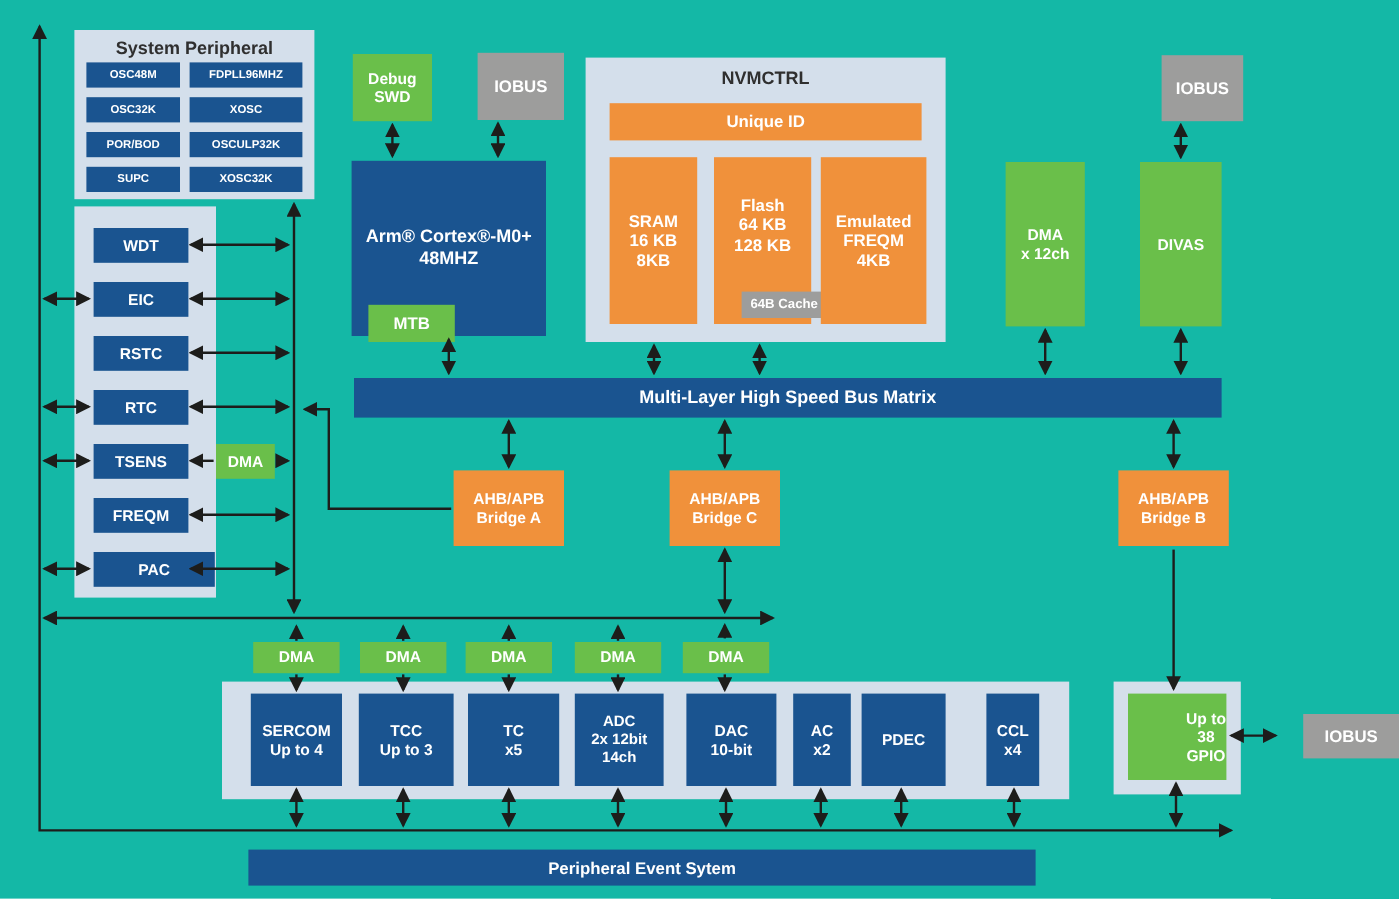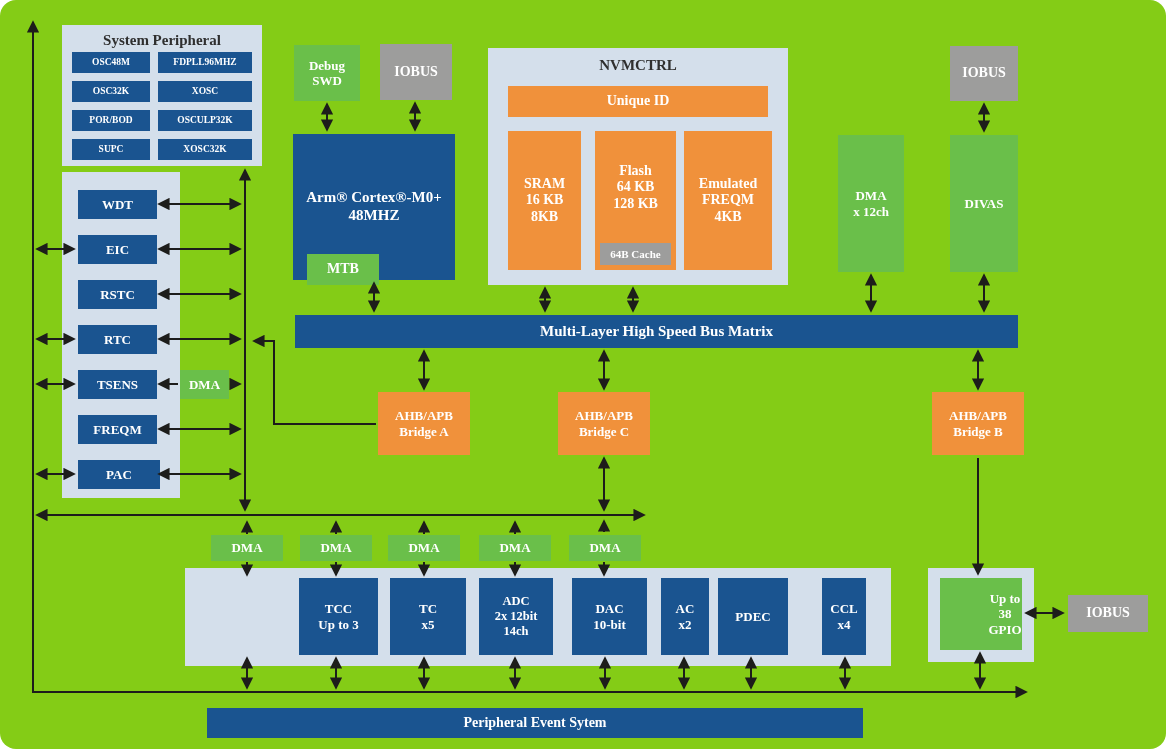--- a/index.html
+++ b/index.html
@@ -1,29 +1,28 @@
 <!DOCTYPE html>
 <html><head>
 <meta charset="utf-8">
 <style>
   html,body{margin:0;padding:0;background:#ffffff;}
   .canvas{
-    position:relative;width:1166px;height:749px;background:#84cc16;overflow:hidden;
-    font-family:Liberation Serif, serif;
-    border-radius:16px;
+    position:relative;width:1166px;height:749px;background:#14b8a6;overflow:hidden;
+    font-family:Liberation Sans, sans-serif;
   }
   .box{
     position:absolute;display:flex;align-items:center;justify-content:center;
     text-align:center;color:#ffffff;font-weight:bold;white-space:pre-line;
     line-height:1.18;box-sizing:border-box;
   }
   .blue{background:#1a5490;}
   .orange{background:#f0913b;}
   .green{background:#6abf4a;}
-  .gray{background:#9d9d9c;}
+  .gray{background:#9d9d9c;margin-left:18px;}
   .container{position:absolute;background:#d4dfeb;box-sizing:border-box;}
   .ctitle{
     position:absolute;left:0;right:0;text-align:center;color:#2f2f2f;
     font-weight:bold;font-size:15px;white-space:pre-line;
   }
   .lines{position:absolute;left:0;top:0;pointer-events:none;}
   .fs9{font-size:9.5px;}
   .fs11{font-size:11px;}
   .fs12{font-size:12.5px;}
   .fs13{font-size:13px;}
@@ -57,21 +56,21 @@
   <div class="box blue fs9" style="left:158px;top:110px;width:94px;height:21px;">OSCULP32K</div>
   <div class="box blue fs9" style="left:72px;top:139px;width:78px;height:21px;">SUPC</div>
   <div class="box blue fs9" style="left:158px;top:139px;width:94px;height:21px;">XOSC32K</div>
 
   <div class="box blue fs13" style="left:78px;top:190px;width:79px;height:29px;">WDT</div>
   <div class="box blue fs13" style="left:78px;top:235px;width:79px;height:29px;">EIC</div>
   <div class="box blue fs13" style="left:78px;top:280px;width:79px;height:29px;">RSTC</div>
   <div class="box blue fs13" style="left:78px;top:325px;width:79px;height:29px;">RTC</div>
   <div class="box blue fs13" style="left:78px;top:370px;width:79px;height:29px;">TSENS</div>
   <div class="box blue fs13" style="left:78px;top:415px;width:79px;height:29px;">FREQM</div>
-  <div class="box blue fs13" style="left:78px;top:460px;width:82px;height:29px;">PAC</div>
+  <div class="box blue fs13" style="left:78px;top:460px;width:101px;height:29px;">PAC</div>
   <div class="box green fs13" style="left:180px;top:370px;width:49px;height:29px;">DMA</div>
 
   <div class="box green fs13" style="left:294px;top:45px;width:66px;height:56px;">Debug
 SWD</div>
   <div class="box gray fs14" style="left:380px;top:44px;width:72px;height:56px;">IOBUS</div>
   <div class="box blue fs15" style="left:293px;top:134px;width:162px;height:146px;">Arm® Cortex®-M0+
 48MHZ</div>
   <div class="box green fs14" style="left:307px;top:231px;width:72px;height:31px;margin-top:23px;">MTB</div>
 
   <div class="box orange fs14" style="left:508px;top:86px;width:260px;height:31px;">Unique ID</div>
@@ -98,20 +97,22 @@
 Bridge C</div>
   <div class="box orange fs13" style="left:932px;top:392px;width:92px;height:63px;">AHB/APB
 Bridge B</div>
 
   <div class="box green fs13" style="left:211px;top:535px;width:72px;height:26px;">DMA</div>
   <div class="box green fs13" style="left:300px;top:535px;width:72px;height:26px;">DMA</div>
   <div class="box green fs13" style="left:388px;top:535px;width:72px;height:26px;">DMA</div>
   <div class="box green fs13" style="left:479px;top:535px;width:72px;height:26px;">DMA</div>
   <div class="box green fs13" style="left:569px;top:535px;width:72px;height:26px;">DMA</div>
 
+  <div class="box blue fs13" style="left:209px;top:578px;width:76px;height:77px;">SERCOM
+Up to 4</div>
   <div class="box blue fs13" style="left:299px;top:578px;width:79px;height:77px;">TCC
 Up to 3</div>
   <div class="box blue fs13" style="left:390px;top:578px;width:76px;height:77px;">TC
 x5</div>
   <div class="box blue fs12" style="left:479px;top:578px;width:74px;height:77px;">ADC
 2x 12bit
 14ch</div>
   <div class="box blue fs13" style="left:572px;top:578px;width:75px;height:77px;">DAC
 10-bit</div>
   <div class="box blue fs13" style="left:661px;top:578px;width:48px;height:77px;">AC

